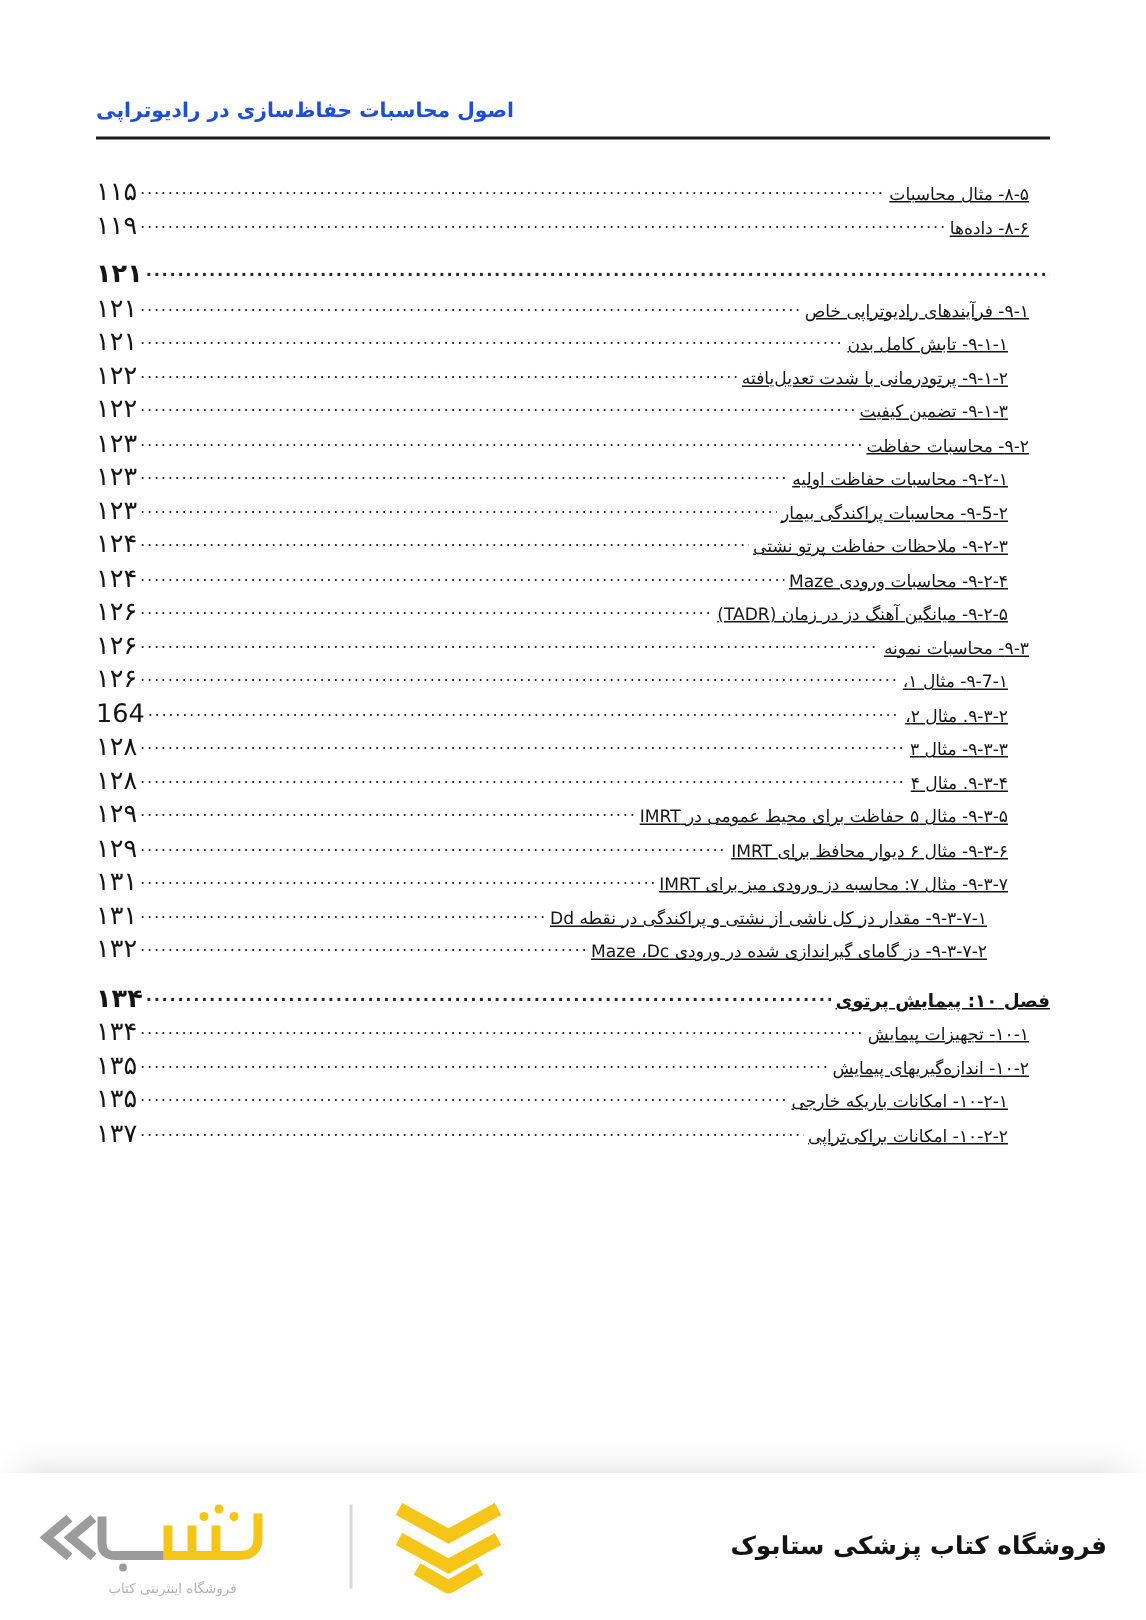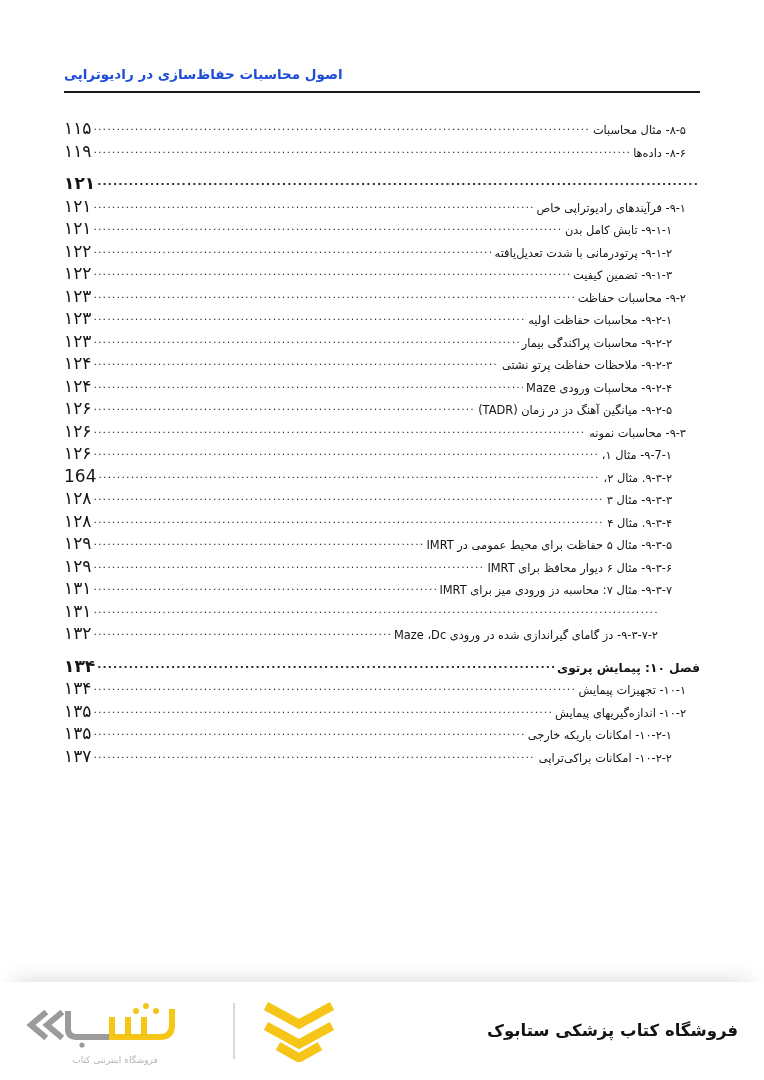--- a/index.html
+++ b/index.html
@@ -78,20 +78,21 @@
 
   
   .lvl-0 { padding-right: 0px; }
   .lvl-1 { padding-right: 14px; }
   .lvl-2 { padding-right: 28px; }
   .lvl-3 { padding-right: 42px; }
 
   .toc-label {
     flex: 0 0 auto;
     padding-left: 3px;
+    text-decoration: underline;
   }
   .toc-leader {
     flex: 1 1 auto;
     min-width: 10px;
     position: relative;
     overflow: hidden;
     height: 1em;
   }
   .toc-leader::before {
     content: "............................................................................................................................................................................................................................";
@@ -253,21 +254,21 @@
         <span class="toc-label">۹-۲- محاسبات حفاظت</span>
         <span class="toc-leader"></span>
         <span class="toc-page">۱۲۳</span>
       </div>
       <div class="toc-row lvl-2">
         <span class="toc-label">۹-۲-۱- محاسبات حفاظت اولیه</span>
         <span class="toc-leader"></span>
         <span class="toc-page">۱۲۳</span>
       </div>
       <div class="toc-row lvl-2">
-        <span class="toc-label">۹-۲-۲- محاسبات پراکندگی بیمار</span>
+        <span class="toc-label">۹-5-۲- محاسبات پراکندگی بیمار</span>
         <span class="toc-leader"></span>
         <span class="toc-page">۱۲۳</span>
       </div>
       <div class="toc-row lvl-2">
         <span class="toc-label">۹-۲-۳- ملاحظات حفاظت پرتو نشتی</span>
         <span class="toc-leader"></span>
         <span class="toc-page">۱۲۴</span>
       </div>
       <div class="toc-row lvl-2">
         <span class="toc-label">۹-۲-۴- محاسبات ورودی Maze</span>
@@ -313,20 +314,21 @@
         <span class="toc-label">۹-۳-۶- مثال ۶ دیوار محافظ برای IMRT</span>
         <span class="toc-leader"></span>
         <span class="toc-page">۱۲۹</span>
       </div>
       <div class="toc-row lvl-2">
         <span class="toc-label">۹-۳-۷- مثال ۷: محاسبه دز ورودی میز برای IMRT</span>
         <span class="toc-leader"></span>
         <span class="toc-page">۱۳۱</span>
       </div>
       <div class="toc-row lvl-3">
+        <span class="toc-label">۹-۳-۷-۱- مقدار دز کل ناشی از نشتی و پراکندگی در نقطه Dd</span>
         <span class="toc-leader"></span>
         <span class="toc-page">۱۳۱</span>
       </div>
       <div class="toc-row lvl-3">
         <span class="toc-label">۹-۳-۷-۲- دز گامای گیراندازی شده در ورودی Maze ،Dc</span>
         <span class="toc-leader"></span>
         <span class="toc-page">۱۳۲</span>
       </div>
       <div class="toc-row lvl-0 chapter gap-before">
         <span class="toc-label">فصل ۱۰: پیمایش پرتوی</span>

